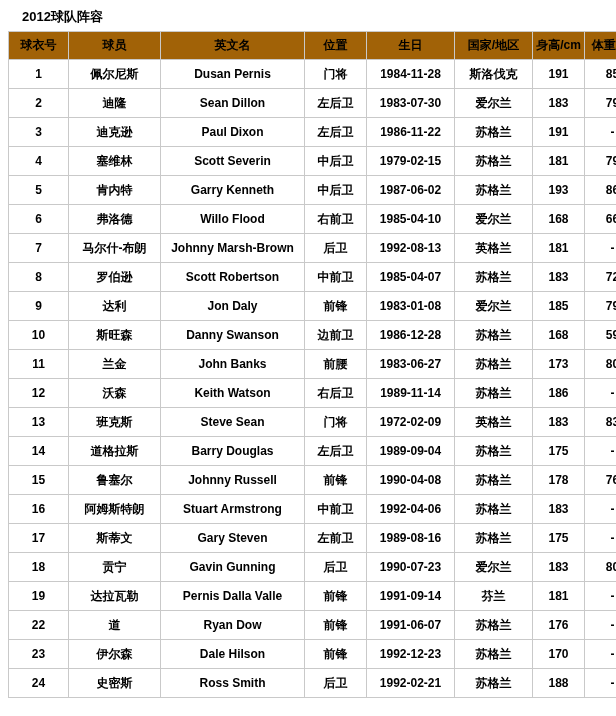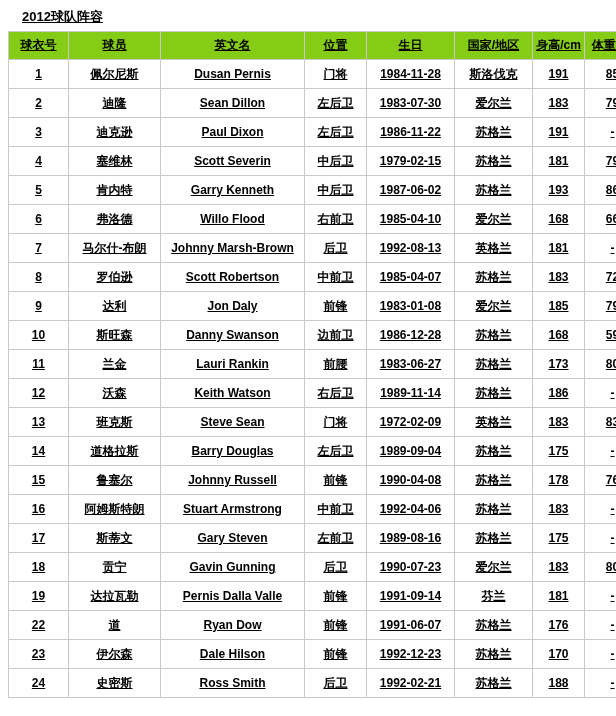--- a/index.html
+++ b/index.html
@@ -13,21 +13,20 @@
     font-family: "Liberation Sans", sans-serif;
     color: #000000;
     overflow: hidden;
   }
   .page {
     width: 616px;
     height: 604px;
     position: relative;
     box-sizing: border-box;
     padding: 0;
-    text-decoration: underline;
   }
   .title {
     font-size: 13px;
     font-weight: bold;
     color: #000000;
     padding: 9px 0 7px 22px;
     line-height: 15px;
   }
   table.roster {
     border-collapse: collapse;
@@ -41,21 +40,21 @@
     font-size: 12px;
     text-align: center;
     vertical-align: middle;
     height: 29px;
     padding: 0 2px;
     box-sizing: border-box;
     overflow: hidden;
     white-space: nowrap;
   }
   table.roster thead th {
-    background: #84cc16;
+    background: #a16207;
     font-weight: bold;
     font-size: 12px;
     height: 28px;
   }
   table.roster tbody td {
     font-weight: bold;
     background: #ffffff;
   }
   
   col.c-num    { width: 60px; }
@@ -198,21 +197,21 @@
           <td class="eng-name">Danny Swanson</td>
           <td>边前卫</td>
           <td>1986-12-28</td>
           <td>苏格兰</td>
           <td>168</td>
           <td>59</td>
         </tr>
         <tr>
           <td>11</td>
           <td>兰金</td>
-          <td class="eng-name">Lauri Rankin</td>
+          <td class="eng-name">John Banks</td>
           <td>前腰</td>
           <td>1983-06-27</td>
           <td>苏格兰</td>
           <td>173</td>
           <td>80</td>
         </tr>
         <tr>
           <td>12</td>
           <td>沃森</td>
           <td class="eng-name">Keith Watson</td>

